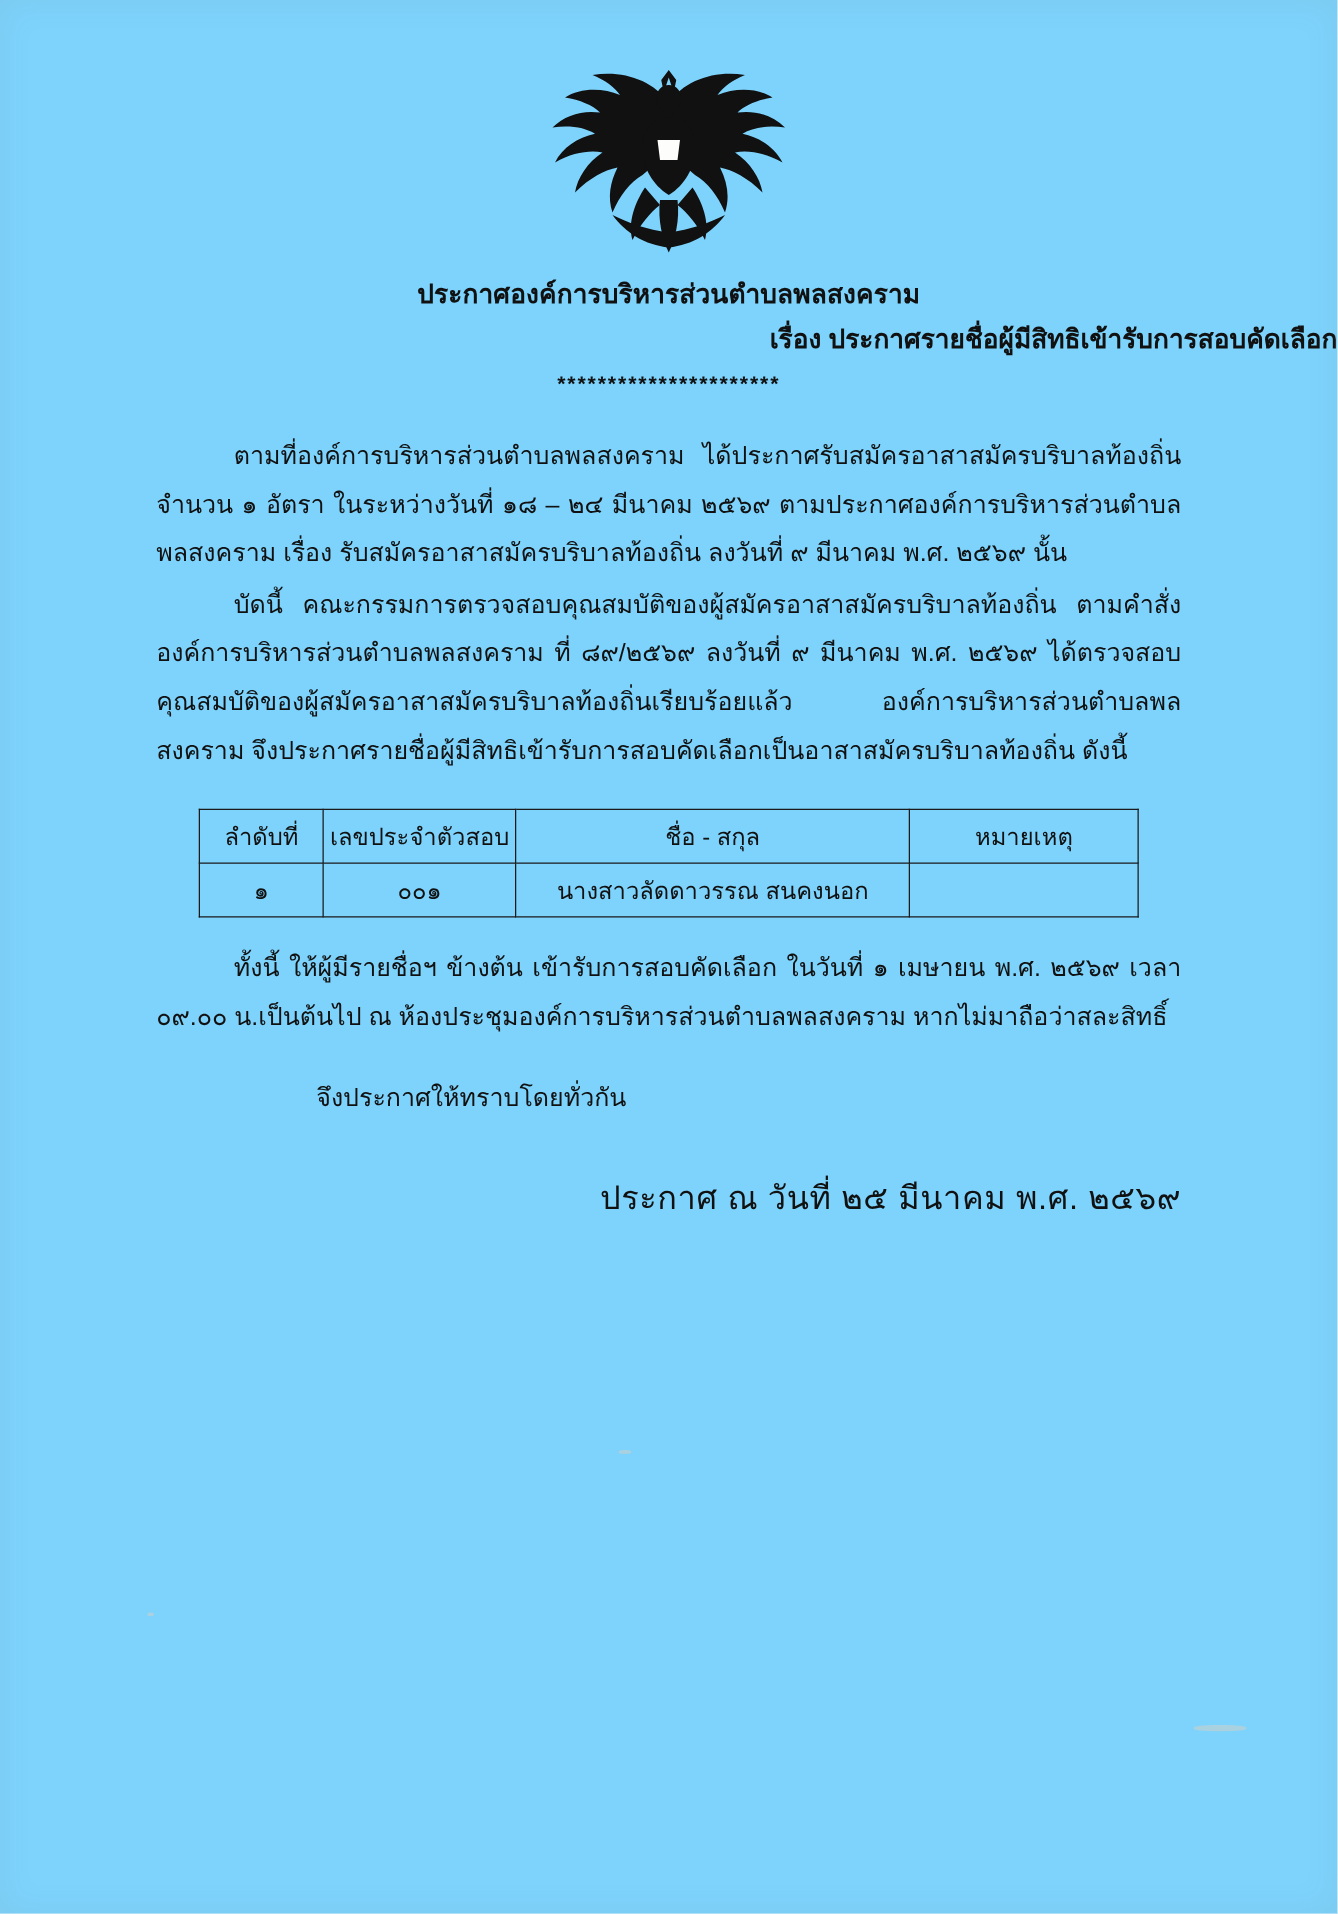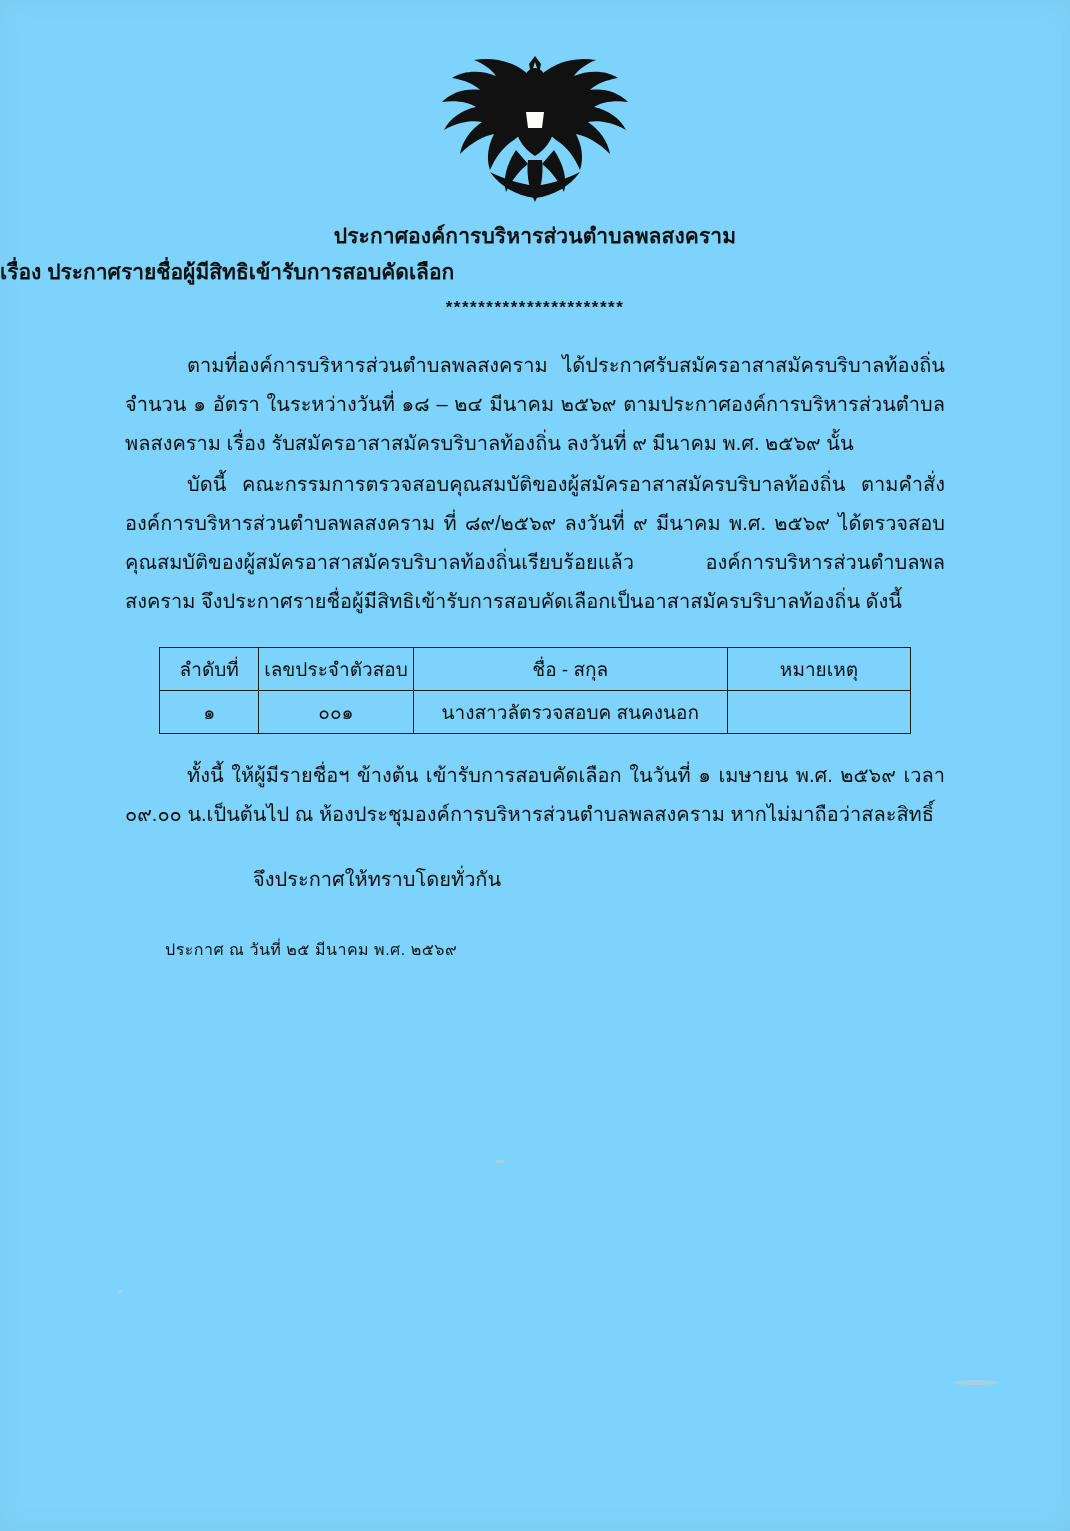--- a/index.html
+++ b/index.html
@@ -39,21 +39,21 @@
 
   .doc-title {
     text-align: center;
     font-size: 21px;
     font-weight: bold;
     line-height: 1.55;
     margin-top: 8px;
     letter-spacing: 0.1px;
   }
   .doc-subtitle {
-    text-align: left;
+    text-align: right;
     font-size: 21px;
     font-weight: bold;
     line-height: 1.55;
     margin-top: 3px;
   }
   .stars {
     text-align: center;
     font-size: 17px;
     font-weight: bold;
     letter-spacing: 1.5px;
@@ -97,22 +97,22 @@
 
   .after-table { margin-top: 22px; }
 
   .notice-line {
     font-size: 20px;
     line-height: 1.95;
     margin: 26px 0 0 0;
     padding-left: 128px;
   }
   .date-line {
-    font-size: 16px;
-    text-align: left;
+    font-size: 26px;
+    text-align: right;
     margin-top: 38px;
     letter-spacing: 0.5px;
     padding-left: 40px;
   }
 
   .sign-block {
     margin-top: 14px;
     text-align: center;
     padding-left: 40px;
   }
@@ -179,21 +179,21 @@
         <th class="col-no">ลำดับที่</th>
         <th class="col-id">เลขประจำตัวสอบ</th>
         <th class="col-name">ชื่อ - สกุล</th>
         <th class="col-note">หมายเหตุ</th>
       </tr>
     </thead>
     <tbody>
       <tr>
         <td>๑</td>
         <td>๐๐๑</td>
-        <td class="name">นางสาวลัตรวจสอบค  สนคงนอก</td>
+        <td class="name">นางสาวลัดดาวรรณ  สนคงนอก</td>
         <td></td>
       </tr>
     </tbody>
   </table>
 
   <div class="body-wrap after-table">
     <p class="para">ทั้งนี้ ให้ผู้มีรายชื่อฯ ข้างต้น เข้ารับการสอบคัดเลือก ในวันที่ ๑ เมษายน พ.ศ. ๒๕๖๙ เวลา ๐๙.๐๐ น.เป็นต้นไป ณ ห้องประชุมองค์การบริหารส่วนตำบลพลสงคราม หากไม่มาถือว่าสละสิทธิ์</p>
     <p class="notice-line">จึงประกาศให้ทราบโดยทั่วกัน</p>
     <div class="date-line">ประกาศ ณ วันที่  ๒๕  มีนาคม  พ.ศ. ๒๕๖๙</div>
 

